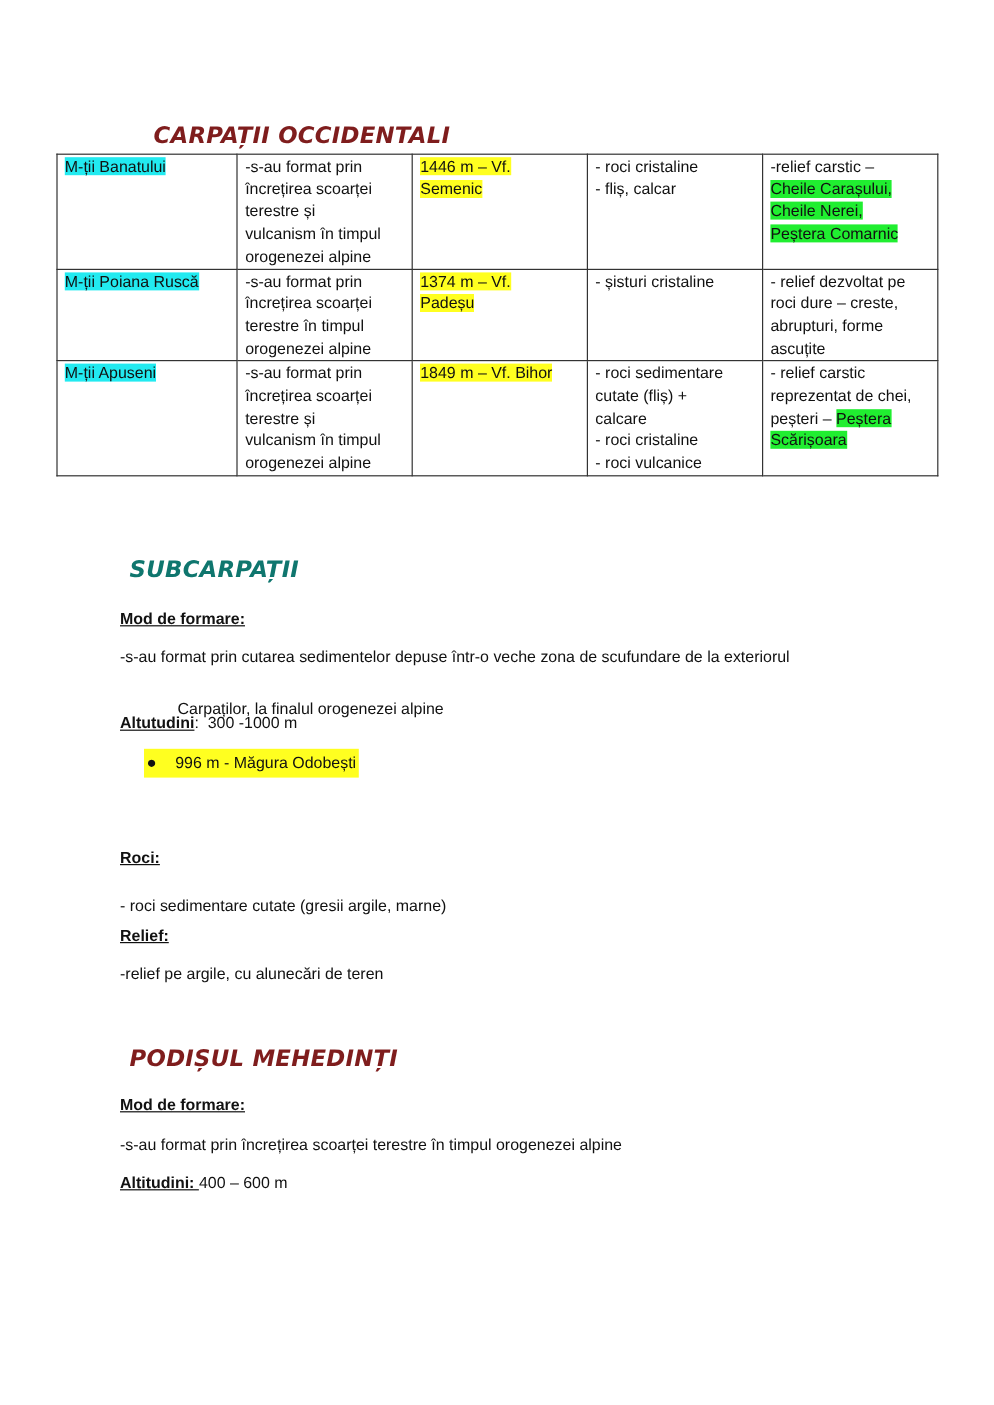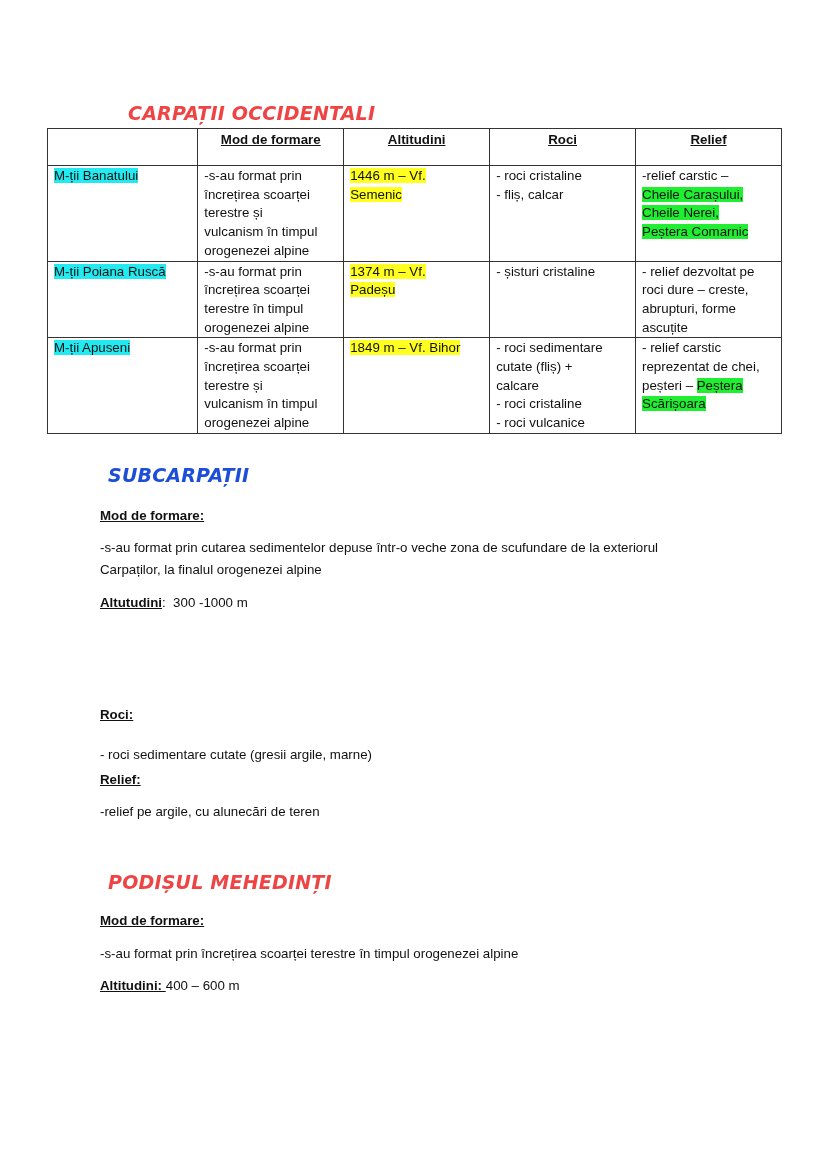--- a/index.html
+++ b/index.html
@@ -5,22 +5,22 @@
   html, body { margin: 0; padding: 0; background: #ffffff; }
   body {
     width: 828px; height: 1171px; position: relative; overflow: hidden;
     font-family: "Liberation Sans", "DejaVu Sans", sans-serif;
     color: #111111;
   }
   .title {
     position: absolute; font-family: "DejaVu Sans", "Liberation Sans", sans-serif;
     font-weight: bold; font-style: italic; font-size: 19px; letter-spacing: 0.2px;
   }
-  .t-purple { color: #ef4444; }
-  .t-pink { color: #1d4ed8; }
+  .t-purple { color: #7f1d1d; }
+  .t-pink { color: #0f766e; }
 
   table.main {
     position: absolute; left: 47px; top: 128px; width: 735px;
     border-collapse: collapse; table-layout: fixed; font-size: 13.3px; line-height: 18.7px;
   }
   table.main th, table.main td {
     border: 1.3px solid #333333; vertical-align: top; padding: 1px 6px 0 6px; text-align: left;
   }
   table.main th { height: 34px; font-weight: bold; text-align: center; text-decoration: underline; padding-top: 2px; }
   .col0 { width: 138px; } .col1 { width: 134px; } .col2 { width: 134px; } .col3 { width: 134px; } .col4 { width: 134px; }
@@ -43,27 +43,20 @@
 
 <table class="main">
   <colgroup>
       <col class="col0">
       <col class="col1">
       <col class="col2">
       <col class="col3">
       <col class="col4">
     </colgroup>
   <tbody>
-      <tr>
-    <th></th>
-    <th>Mod de formare</th>
-    <th>Altitudini</th>
-    <th>Roci</th>
-    <th>Relief</th>
-  </tr>
 
   <tr style="height:95px;">
     <td><span class="hl-cyan">M-ții Banatului</span></td>
     <td>
       <span class="line">-s-au format prin</span>
       <span class="line">încrețirea scoarței</span>
       <span class="line">terestre și</span>
       <span class="line">vulcanism în timpul</span>
       <span class="line">orogenezei alpine</span>
     </td>
@@ -131,25 +124,26 @@
       <span style="white-space:pre;text-align:center;">peșteri – </span><span class="hl-green">Peștera</span><br>
       <span class="hl-green">Scărișoara</span>
     </td>
   </tr>
 </tbody>
   </table>
 
 <div class="title t-pink" style="left:108px; top:464px;">SUBCARPAȚII</div>
 <div class="sec lbl" style="top:505px;">Mod de formare:</div>
 <div class="sec" style="top:537px;">-s-au format prin cutarea sedimentelor depuse într-o veche zona de scufundare de la exteriorul</div>
-<div class="sec" style="top:559px;">Carpaților, la finalul orogenezei alpine</div>
+<div class="sec" style="top:580px;margin-left:48px;">Carpaților, la finalul orogenezei alpine</div>
 <div class="sec" style="top:592px;">
   <span class="lbl">Altutudini</span><span style="white-space:pre;">:  300 -1000 m</span>
 </div>
 <ul class="bul">
+  <li><span class="wrap"><span class="dot">●</span><span>996 m - Măgura Odobești</span></span></li>
 </ul>
 <div class="sec lbl" style="top:704px;">Roci:</div>
 <div class="sec" style="top:744px;">- roci sedimentare cutate (gresii argile, marne)</div>
 <div class="sec lbl" style="top:769px;">Relief:</div>
 <div class="sec" style="top:801px;">-relief pe argile, cu alunecări de teren</div>
 
 <div class="title t-purple" style="left:108px; top:871px;">PODIȘUL MEHEDINȚI</div>
 <div class="sec lbl" style="top:910px;">Mod de formare:</div>
 <div class="sec" style="top:943px;">-s-au format prin încrețirea scoarței terestre în timpul orogenezei alpine</div>
 <div class="sec" style="top:975px;">

